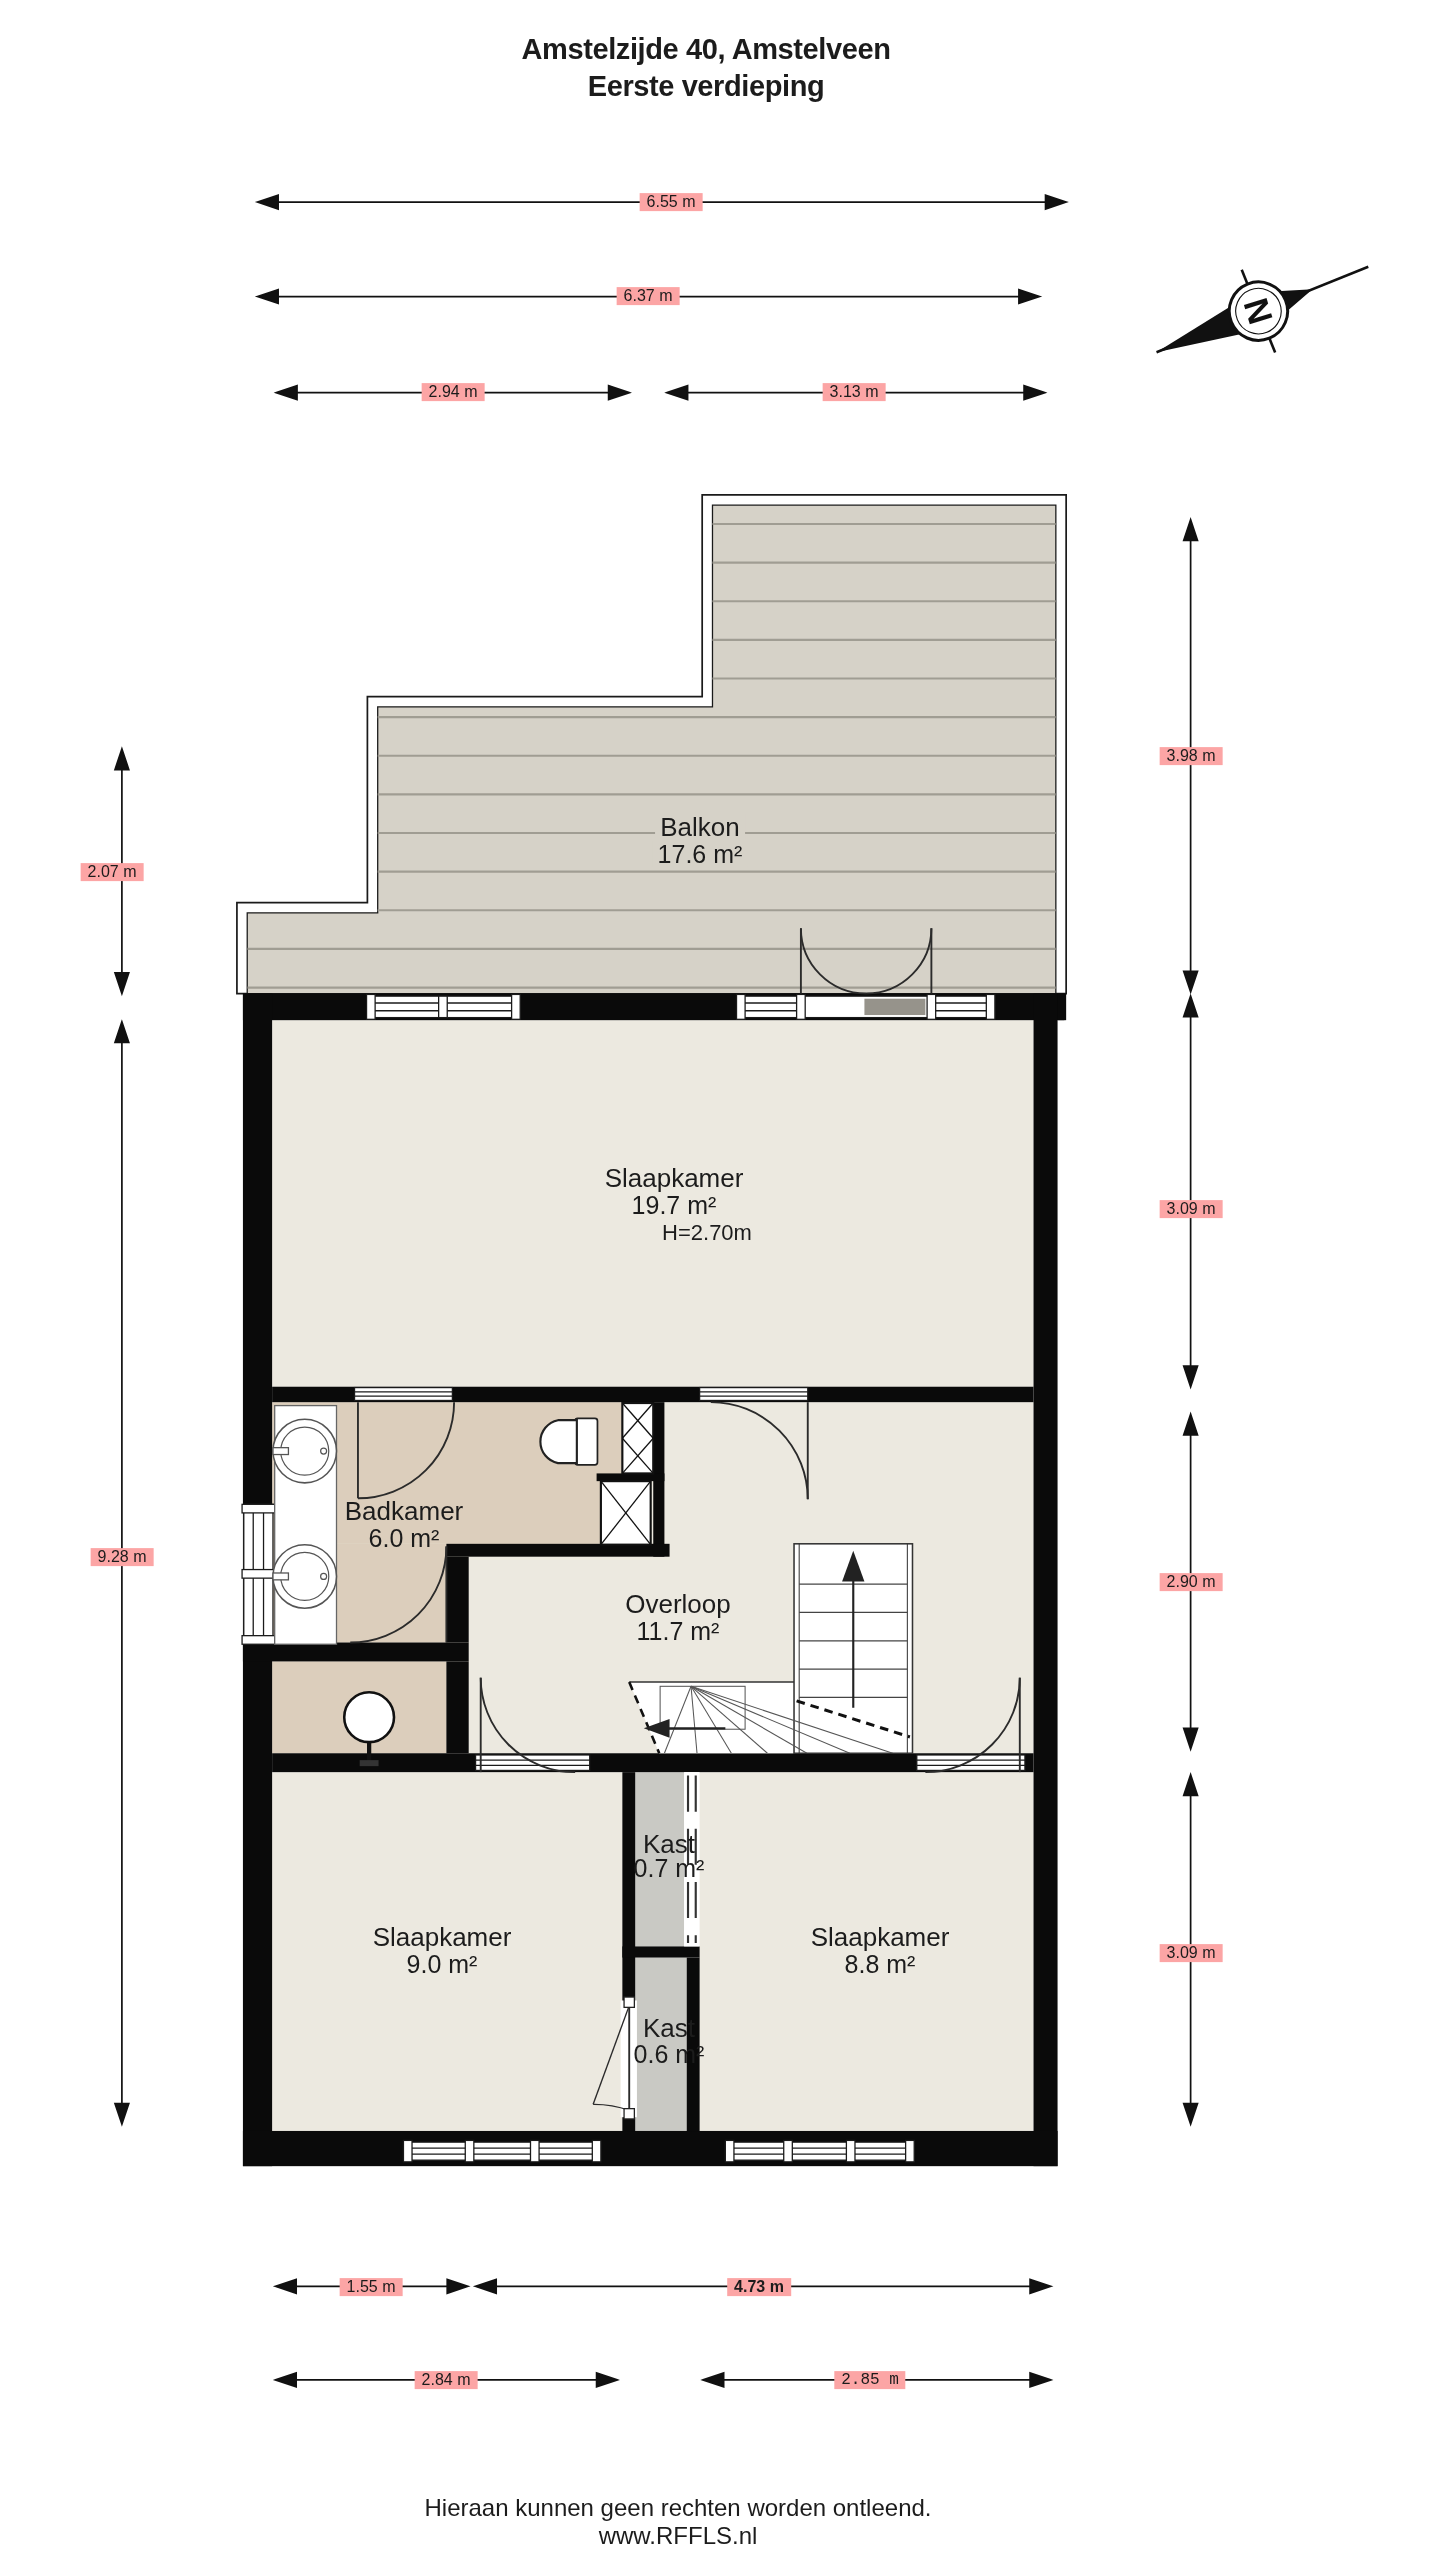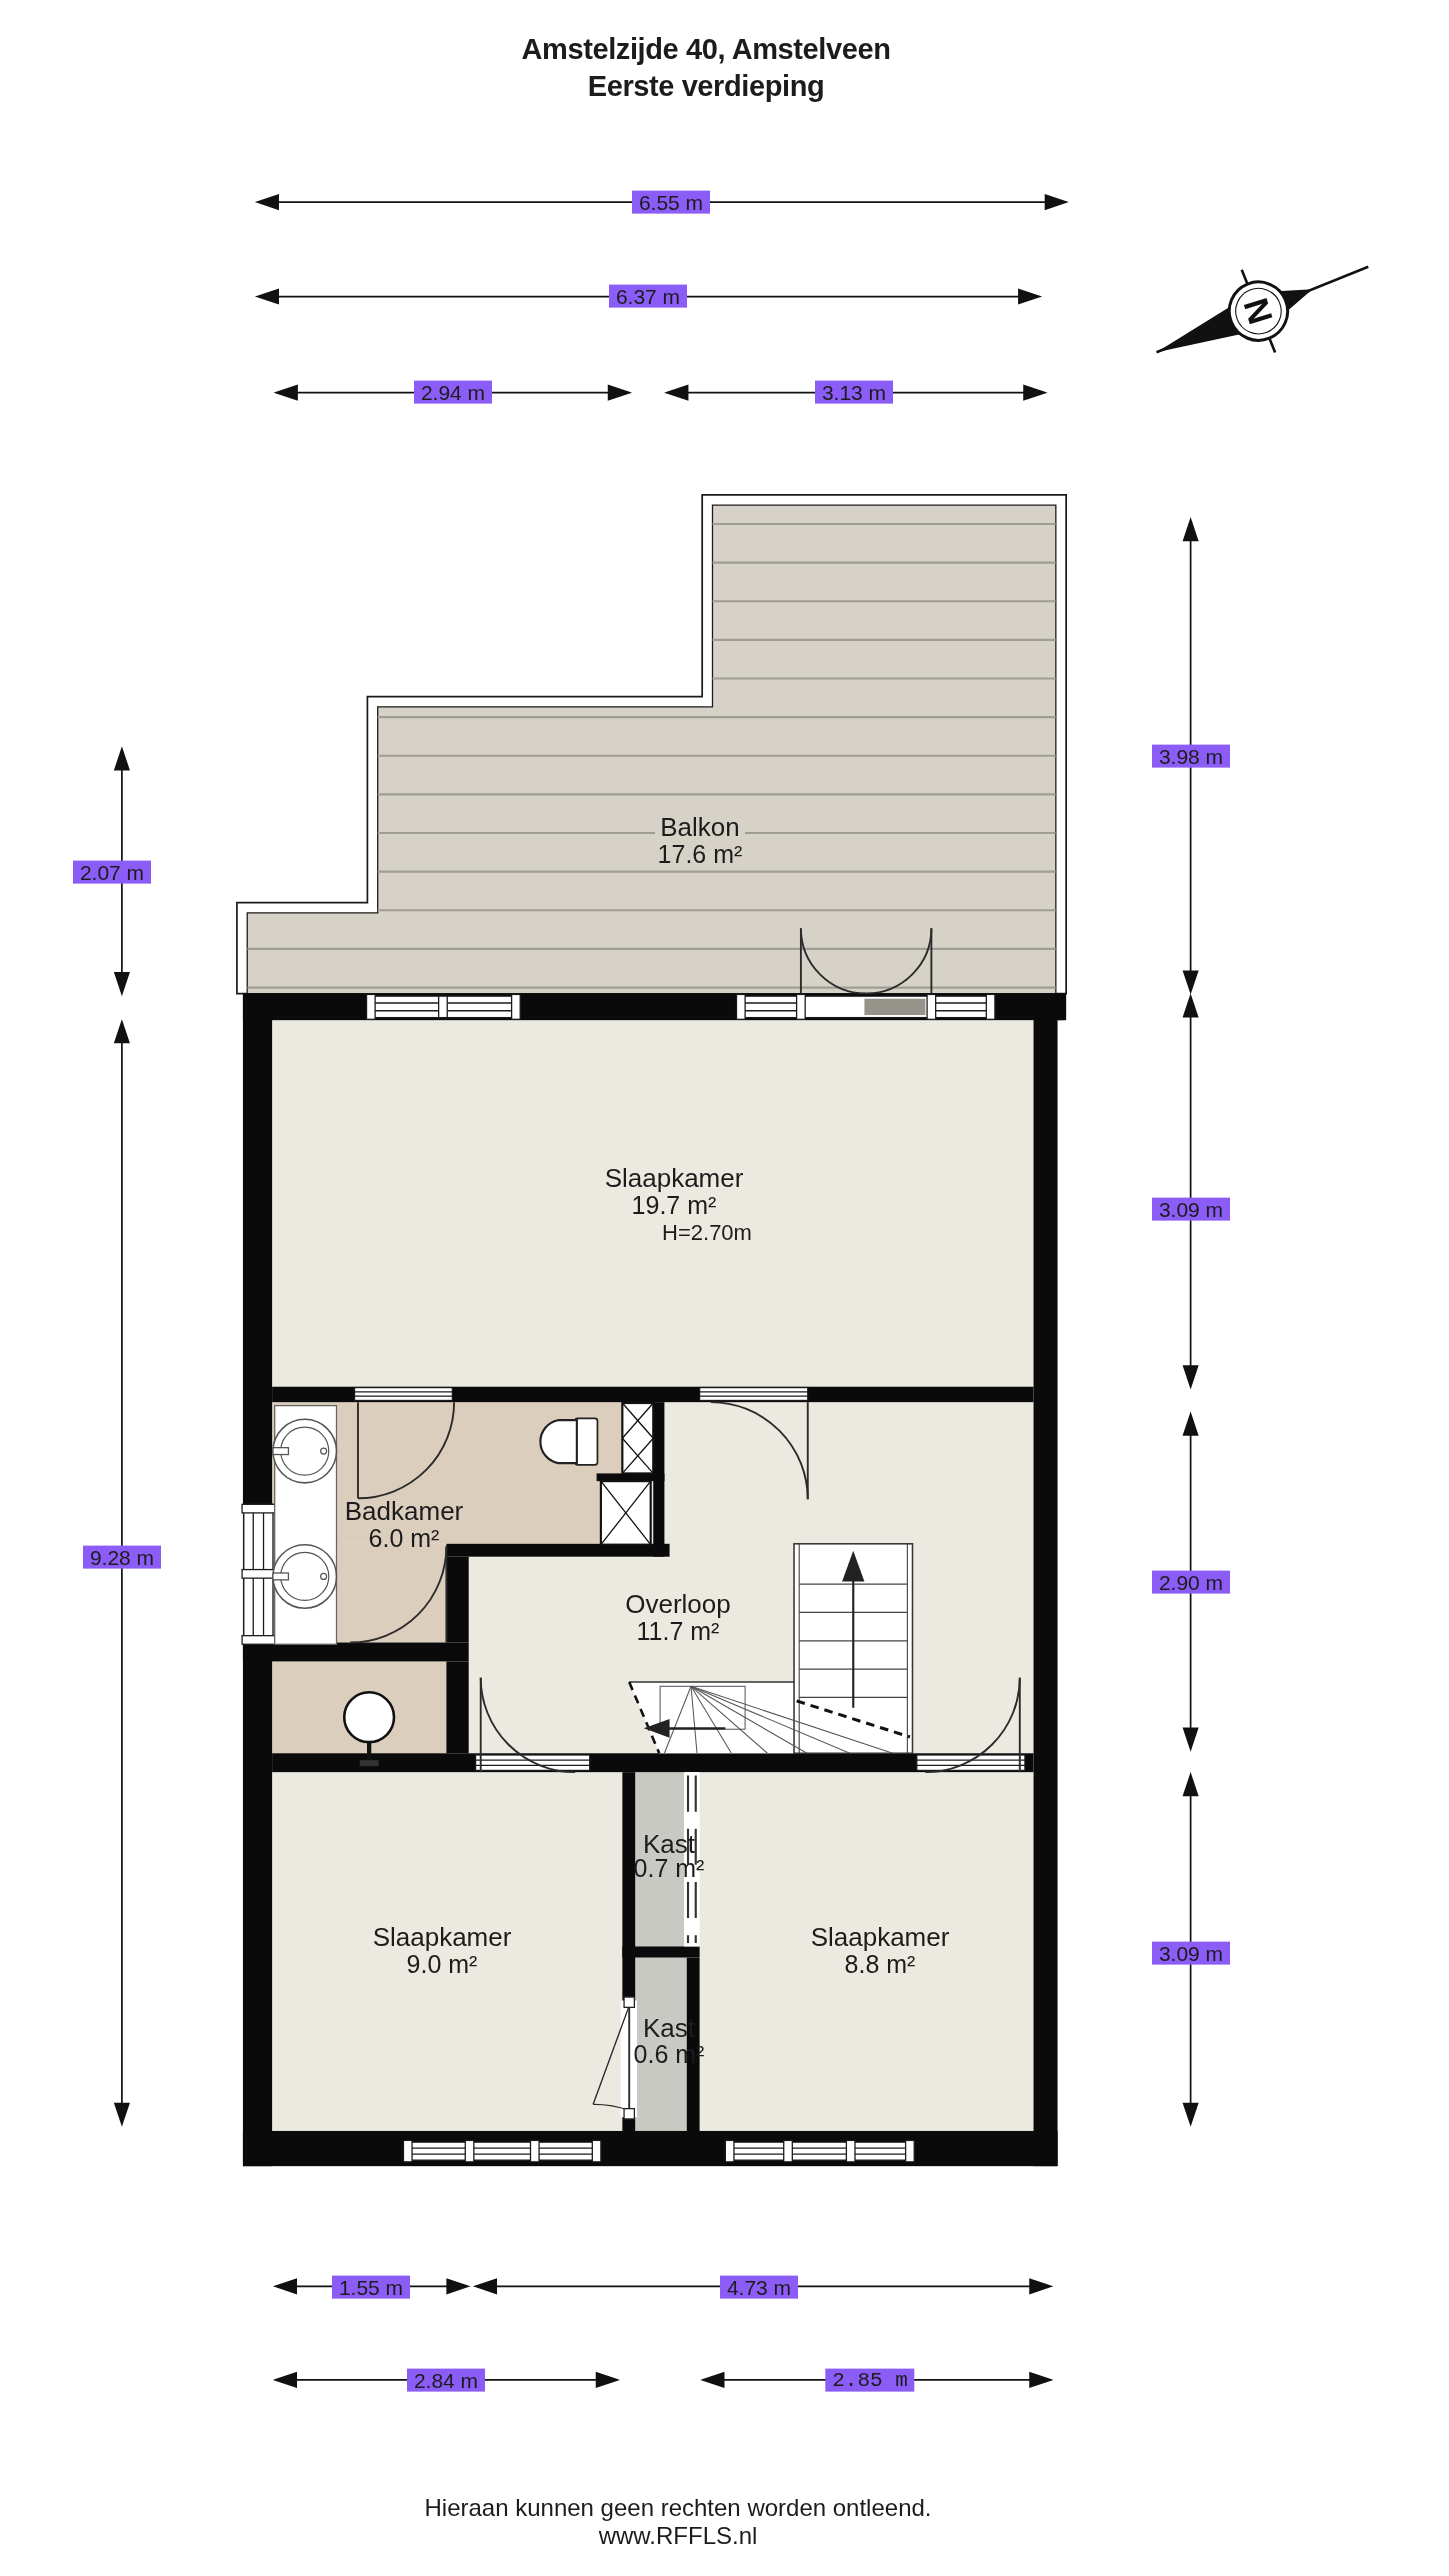--- a/index.html
+++ b/index.html
@@ -5,21 +5,21 @@
   html,body{margin:0;padding:0;background:#fff;}
   #page{position:relative;width:1449px;height:2576px;background:#fff;
         font-family:"Liberation Sans","DejaVu Sans",sans-serif;color:#1c1c1c;overflow:hidden;}
   #plan-svg{position:absolute;left:0;top:0;z-index:1;}
   .lbl{position:absolute;transform:translate(-50%,-50%);white-space:nowrap;z-index:3;
        text-align:center;line-height:1;}
   .title-line{font-size:29px;font-weight:bold;letter-spacing:-0.4px;}
   .room-name{font-size:26px;}
   .room-area{font-size:25px;}
   .room-h{font-size:22px;}
-  .dim{font-size:21px;background:#8b5cf6;padding:0.9px 6.9px;}
+  .dim{font-size:16px;background:#fca5a5;padding:0.9px 6.9px;}
   .deckbg{background:#d6d2c8;padding:0 5.2px;}
   .footer-line{font-size:24px;}
 </style>
 </head>
 <body>
 
 <div id="page">
 
 <svg id="plan-svg" width="1449" height="2576" viewBox="0 0 1688 3000" xmlns="http://www.w3.org/2000/svg">
 
@@ -326,21 +326,21 @@
 
   <div class="lbl room-name" style="left:669px;top:2028px;">Kast</div>
   <div class="lbl room-area" style="left:669px;top:2054px;">0.6 m²</div>
 
   <div class="lbl dim" style="left:671px;top:202px;">6.55 m</div>
   <div class="lbl dim" style="left:648px;top:296px;">6.37 m</div>
   <div class="lbl dim" style="left:453px;top:392px;">2.94 m</div>
   <div class="lbl dim" style="left:854px;top:392px;">3.13 m</div>
 
   <div class="lbl dim" style="left:371px;top:2287px;">1.55 m</div>
-  <div class="lbl dim" style="left:759px;top:2287px;">4.73 m</div>
+  <div class="lbl dim" style="left:759px;top:2287px;font-weight:bold;">4.73 m</div>
   <div class="lbl dim" style="left:446px;top:2380px;">2.84 m</div>
   <div class="lbl dim" style="left:870px;top:2380px;font-family:Liberation Mono, monospace;">2.85 m</div>
 
   <div class="lbl dim" style="left:112px;top:872px;">2.07 m</div>
   <div class="lbl dim" style="left:122px;top:1557px;">9.28 m</div>
 
   <div class="lbl dim" style="left:1191px;top:756px;">3.98 m</div>
   <div class="lbl dim" style="left:1191px;top:1209px;">3.09 m</div>
   <div class="lbl dim" style="left:1191px;top:1582px;">2.90 m</div>
   <div class="lbl dim" style="left:1191px;top:1953px;">3.09 m</div>

